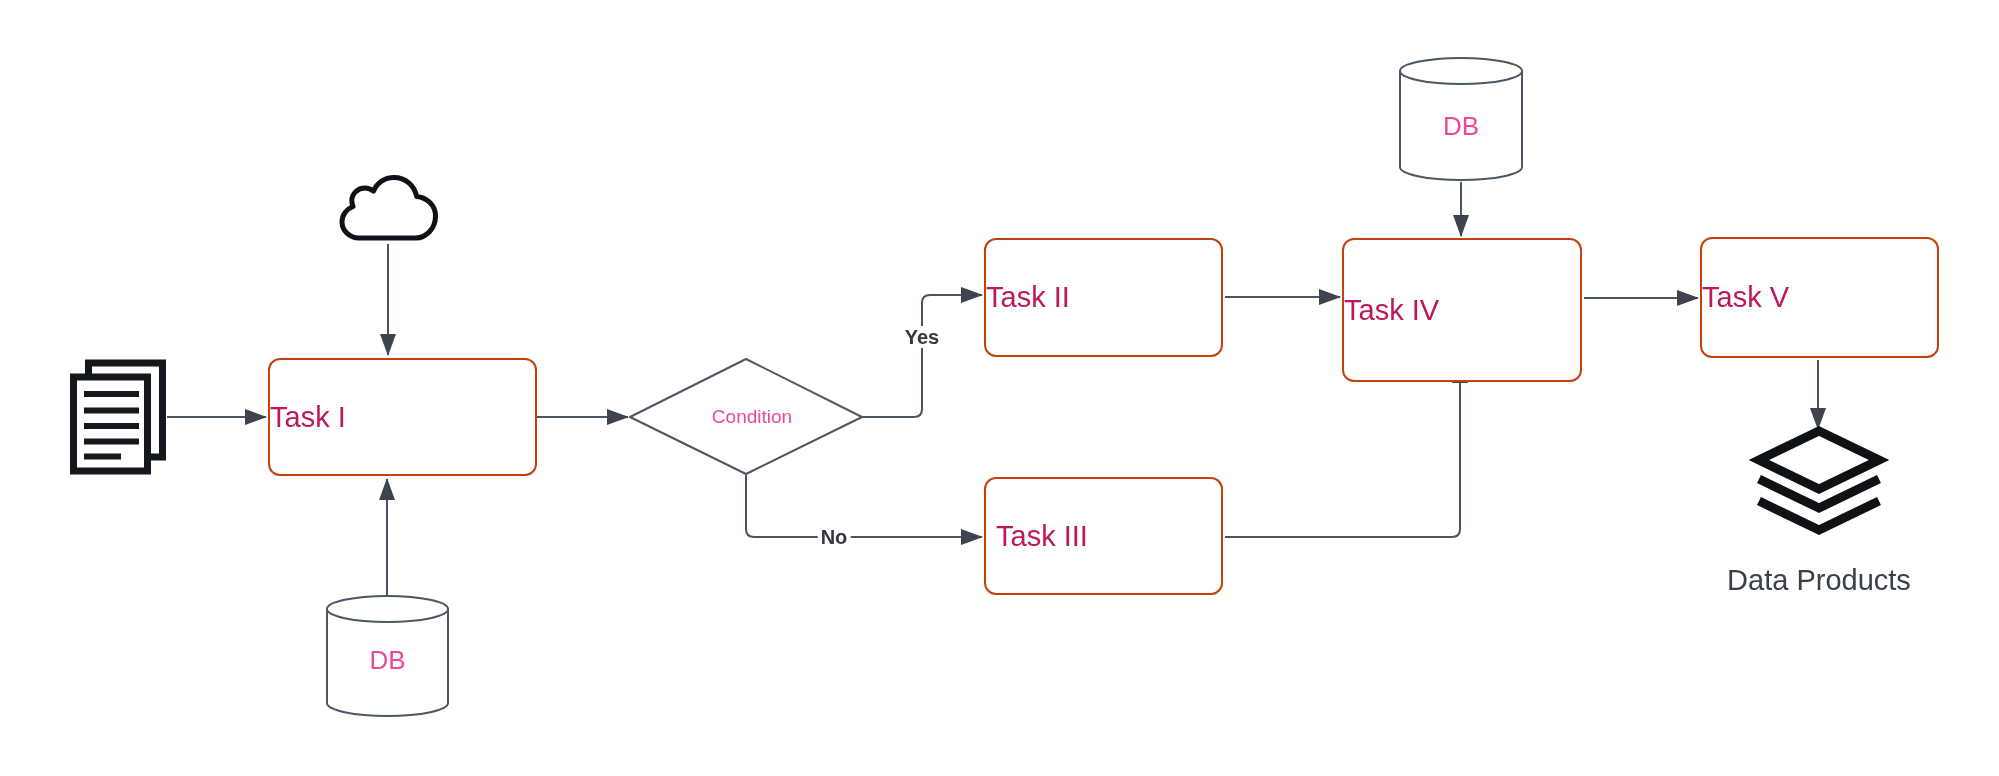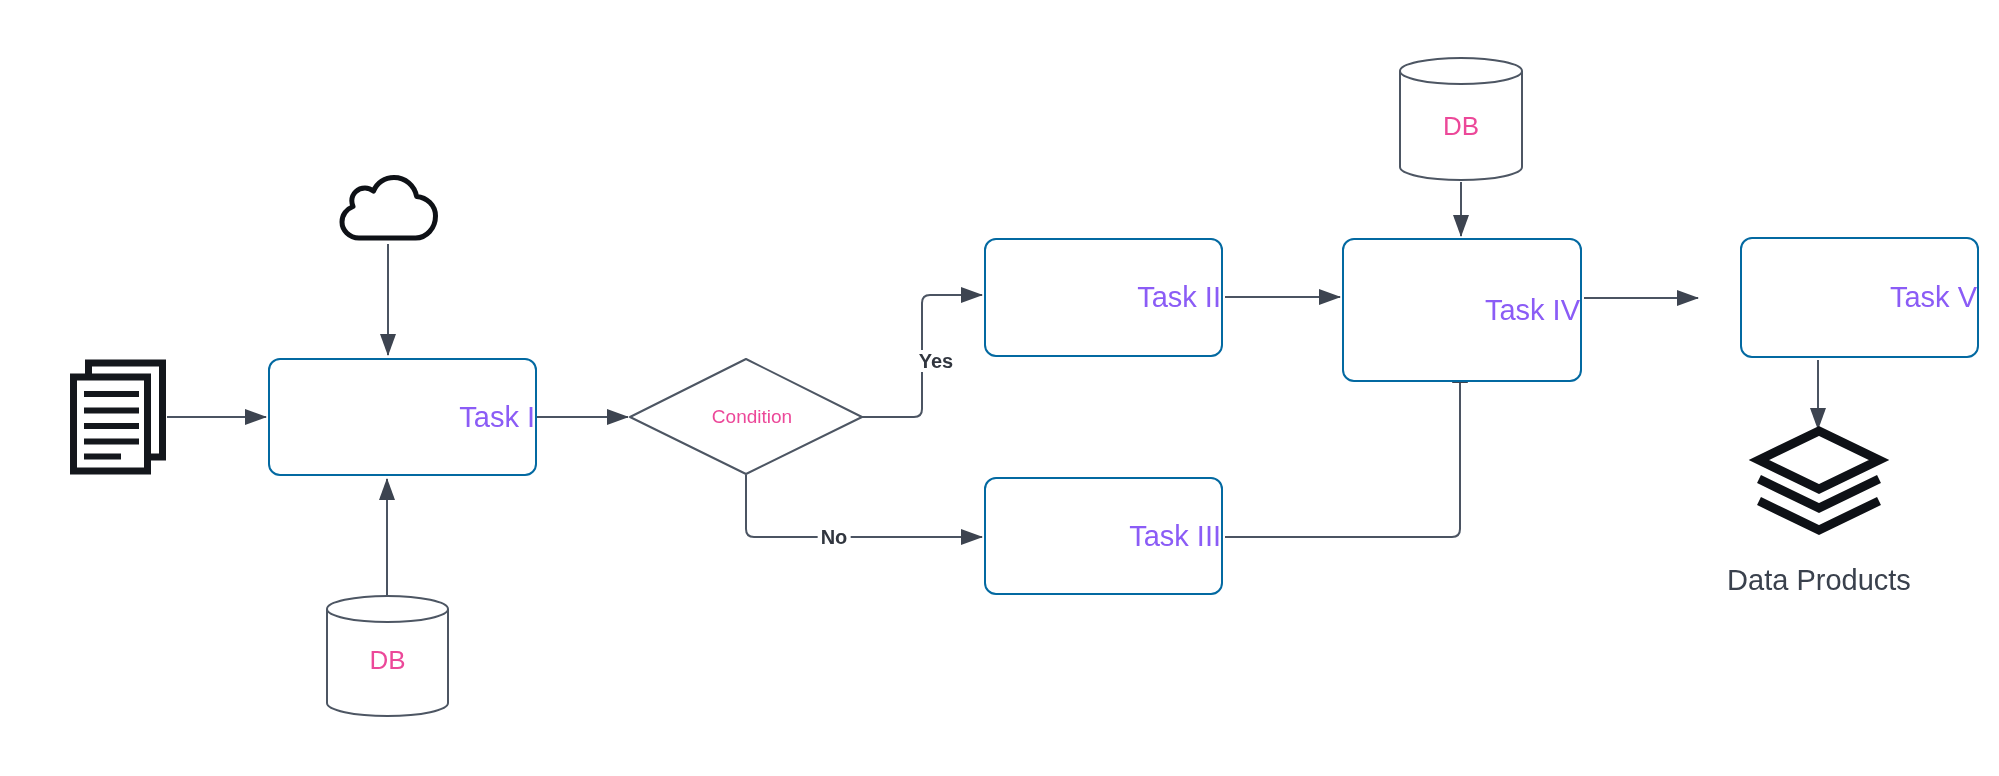--- a/index.html
+++ b/index.html
@@ -9,27 +9,27 @@
     height: 776px;
     background: #ffffff;
     font-family: "Liberation Sans", sans-serif;
     overflow: hidden;
   }
   #wires { position: absolute; left: 0; top: 0; width: 1999px; height: 776px; }
   .node-box {
     position: absolute;
     box-sizing: border-box;
     background: #ffffff;
-    border: 2px solid #0369a1;
+    border: 2px solid #c2410c;
     border-radius: 12px;
     display: flex;
     align-items: center;
-    justify-content: flex-end;
+    justify-content: flex-start;
     font-size: 29px;
-    color: #8b5cf6;
+    color: #be185d;
   }
   .overlay-label {
     position: absolute;
     display: flex;
     align-items: center;
     justify-content: center;
     color: #ec4899;
     pointer-events: none;
     text-align: right;
   }
@@ -122,27 +122,27 @@
   </div>
   <div class="node-box" style="left:984px; top:238px; width:239px; height:119px;">
     <span>Task II</span>
   </div>
   <div class="node-box" style="left:984px; top:477px; width:239px; height:118px;padding-left:10px;">
     <span>Task III</span>
   </div>
   <div class="node-box" style="left:1342px; top:238px; width:240px; height:144px;">
     <span>Task IV</span>
   </div>
-  <div class="node-box" style="left:1700px; top:237px; width:239px; height:121px;margin-left:40px;">
+  <div class="node-box" style="left:1700px; top:237px; width:239px; height:121px;">
     <span>Task V</span>
   </div>
 
   <div class="overlay-label" style="left:636px; top:359px; width:232px; height:115px; font-size:19px;">Condition</div>
 
   <div class="overlay-label" style="left:327px; top:604px; width:121px; height:112px; font-size:26px;">DB</div>
   <div class="overlay-label" style="left:1400px; top:72px; width:122px; height:108px; font-size:26px;">DB</div>
 
-  <div class="branch-label" style="left:922px; top:361px;margin-left:14px;">Yes</div>
+  <div class="branch-label" style="left:922px; top:337px;">Yes</div>
   <div class="branch-label" style="left:834px; top:537px;">No</div>
 
   <div class="caption" style="left:1819px; top:580px;">Data Products</div>
 
 </div>
 
 </body></html>

